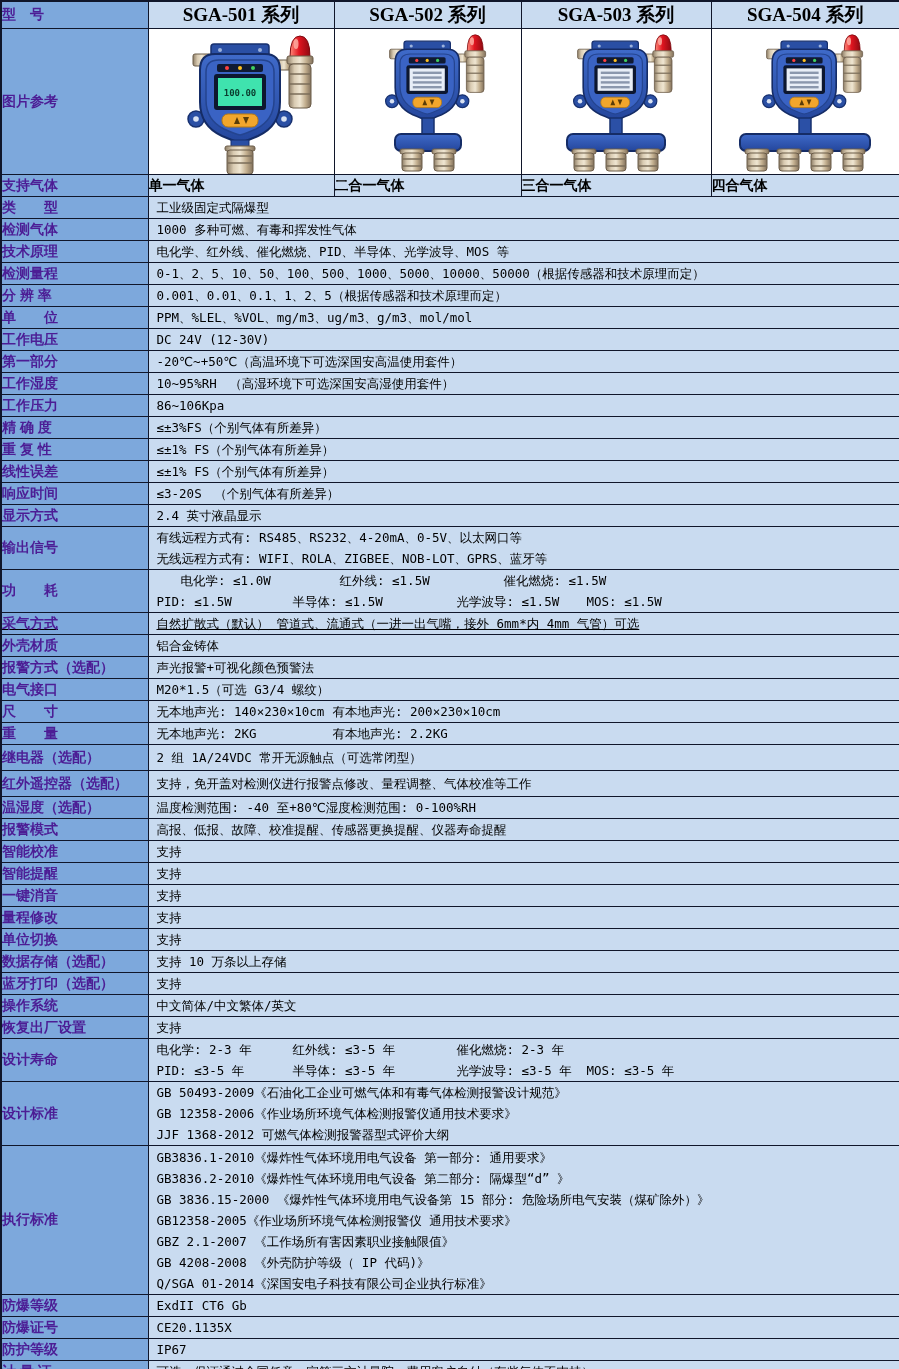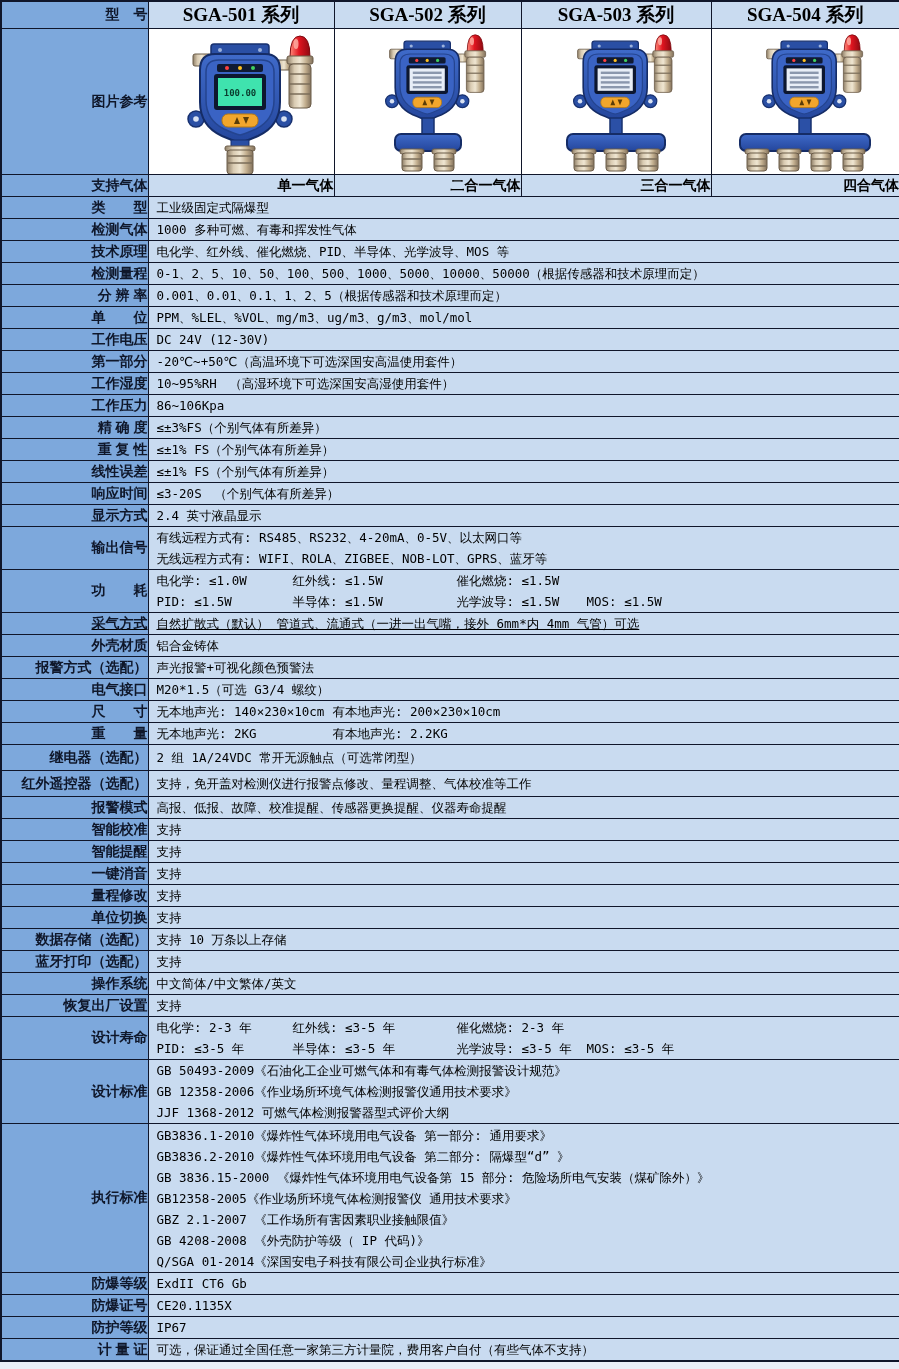--- a/index.html
+++ b/index.html
@@ -2,36 +2,36 @@
 <html><head>
 <meta charset="utf-8">
 <style>
   html,body{margin:0;padding:0;background:#e9eef7;}
   body{width:899px;font-family:"DejaVu Sans","Liberation Sans",sans-serif;}
   table{border-collapse:collapse;table-layout:fixed;width:899px;border:2px solid #10162a;}
   td,th{border:1px solid #10162a;padding:0;overflow:hidden;}
   .label-cell{
     background:#7da8dc;
     font-weight:bold;
-    text-align:right;
+    text-align:left;
     font-size:14px;
-    color:#0f172a;
+    color:#4c1d95;
     font-family:"Liberation Sans","DejaVu Sans",sans-serif;
   }
   .model-cell{
     background:#c9dbf0;
     font-weight:bold;
     text-align:center;
     font-size:19px;
     font-family:"Liberation Serif","DejaVu Serif",serif;
   }
   .img-cell{background:#ffffff;text-align:center;vertical-align:middle;}
   .gas-cell{
     background:#c9dbf0;
-    text-align:right;
+    text-align:left;
     font-weight:bold;
     font-size:14px;
   }
   .value-cell{
     background:#c9dbf0;
     font-size:12.5px;
     vertical-align:middle;
     font-family:"DejaVu Sans Mono","DejaVu Sans",sans-serif;
   }
   .value-cell .line{
@@ -462,21 +462,21 @@
       <tr style="height: 42px;">
         <td class="label-cell">输出信号</td>
         <td class="value-cell" colspan="4">
           <div class="line">有线远程方式有: RS485、RS232、4-20mA、0-5V、以太网口等</div>
           <div class="line">无线远程方式有: WIFI、ROLA、ZIGBEE、NOB-LOT、GPRS、蓝牙等</div>
         </td>
       </tr>
       <tr style="height: 43px;">
         <td class="label-cell">功　　耗</td>
         <td class="value-cell" colspan="4">
-          <div class="line"><span class="seg" style="min-width: 136px;">电化学: ≤1.0W</span><span class="seg" style="min-width: 164px;">红外线: ≤1.5W</span><span class="seg">催化燃烧: ≤1.5W</span></div>
+          <div class="line"><span class="seg" style="min-width: 136px; margin-left: 24px;">电化学: ≤1.0W</span><span class="seg" style="min-width: 164px; margin-left: 23px;">红外线: ≤1.5W</span><span class="seg">催化燃烧: ≤1.5W</span></div>
           <div class="line"><span class="seg" style="min-width: 136px;">PID: ≤1.5W</span><span class="seg" style="min-width: 164px;">半导体: ≤1.5W</span><span class="seg" style="min-width: 130px;">光学波导: ≤1.5W</span><span class="seg">MOS: ≤1.5W</span></div>
         </td>
       </tr>
       <tr style="height: 21px; text-decoration: underline;">
         <td class="label-cell">采气方式</td>
         <td class="value-cell" colspan="4">
           <div class="line">自然扩散式（默认） 管道式、流通式（一进一出气嘴，接外 6mm*内 4mm 气管）可选</div>
         </td>
       </tr>
       <tr style="height: 21px;">
@@ -512,20 +512,26 @@
       <tr style="height: 26px;">
         <td class="label-cell">继电器（选配）</td>
         <td class="value-cell" colspan="4">
           <div class="line">2 组 1A/24VDC 常开无源触点（可选常闭型）</div>
         </td>
       </tr>
       <tr style="height: 26px;">
         <td class="label-cell">红外遥控器（选配）</td>
         <td class="value-cell" colspan="4">
           <div class="line">支持，免开盖对检测仪进行报警点修改、量程调整、气体校准等工作</div>
+        </td>
+      </tr>
+      <tr style="height: 21px;">
+        <td class="label-cell">温湿度（选配）</td>
+        <td class="value-cell" colspan="4">
+          <div class="line"><span class="seg" style="min-width: 153px;">温度检测范围: -40 至+80℃</span><span class="seg">湿度检测范围: 0-100%RH</span></div>
         </td>
       </tr>
       <tr style="height: 21px; padding-left: 7px;">
         <td class="label-cell">报警模式</td>
         <td class="value-cell" colspan="4">
           <div class="line">高报、低报、故障、校准提醒、传感器更换提醒、仪器寿命提醒</div>
         </td>
       </tr>
       <tr style="height: 21px;">
         <td class="label-cell">智能校准</td>

